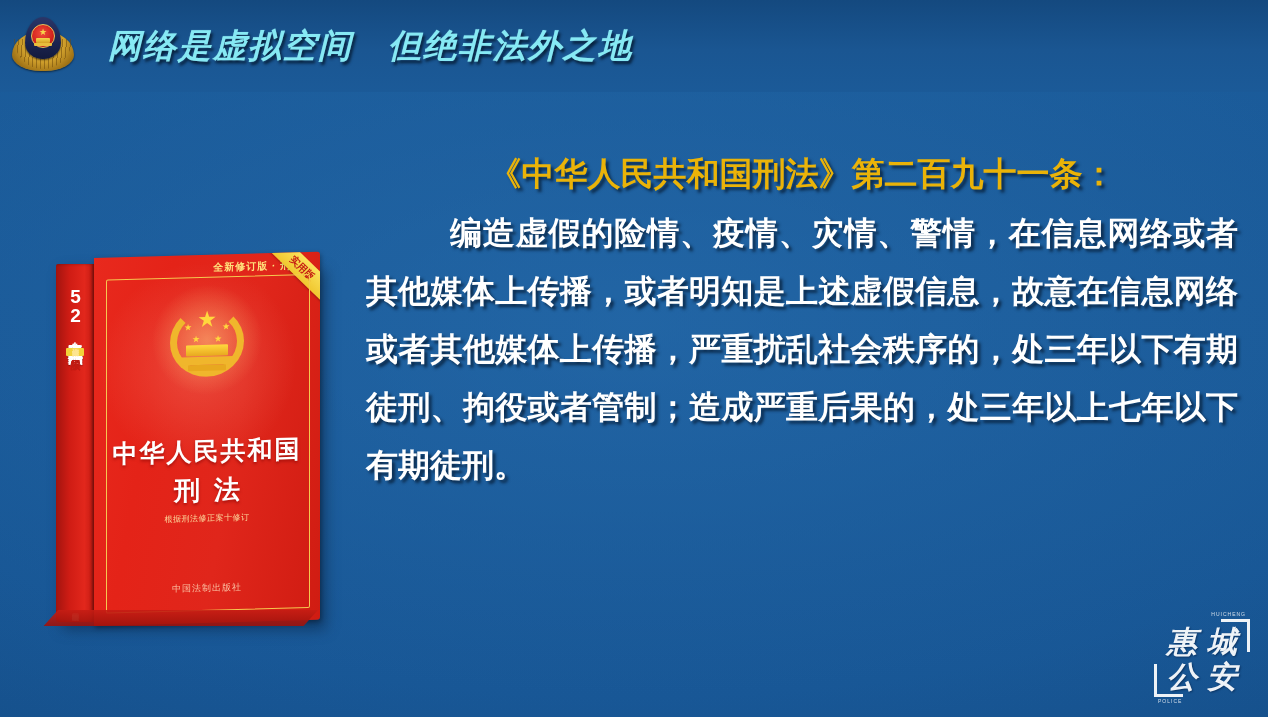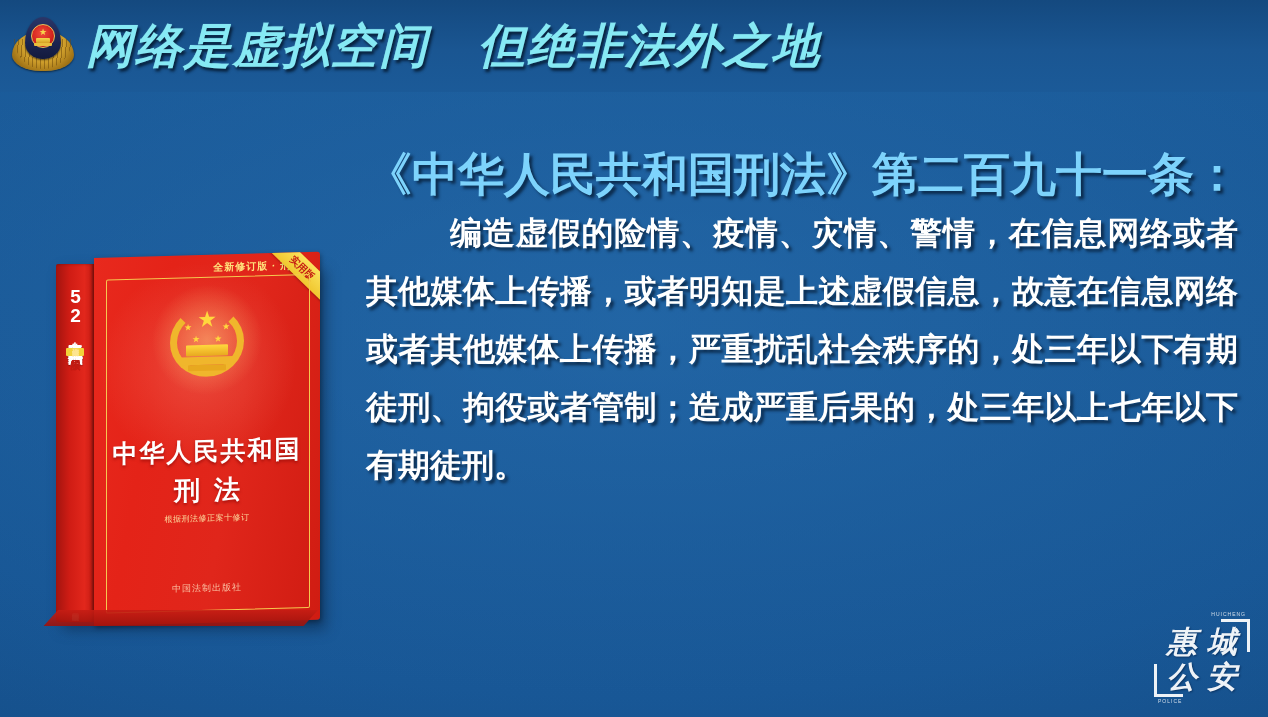--- a/index.html
+++ b/index.html
@@ -103,23 +103,23 @@
     border-radius: 1px;
   }
   .badge .gate2 {
     position: absolute;
     left: 22px; top: 28px;
     width: 18px; height: 3px;
     background: #e8bd3c;
     border-radius: 1px;
   }
   .header-title {
-    margin-left: 12px;
+    margin-left: 34px;
     color: #86e9f4;
-    font-size: 47px;
+    font-size: 33px;
     font-weight: bold;
     font-style: italic;
     letter-spacing: 2px;
     white-space: pre;
     text-shadow: 2px 3px 3px rgba(4,22,44,.85), 0 0 1px rgba(160,245,255,.6);
   }
   
   .book {
     position: absolute;
     left: 56px;
@@ -359,22 +359,22 @@
     opacity: .9;
   }
   
   .article {
     position: absolute;
     left: 366px;
     top: 148px;
     width: 872px;
   }
   .article-title {
-    color: #7dd3fc;
-    font-size: 46px;
+    color: #eab308;
+    font-size: 33px;
     font-weight: bold;
     letter-spacing: 0px;
     line-height: 52px;
     text-align: center;
     text-shadow: 3px 3px 3px rgba(8,34,62,.85);
     white-space: nowrap;
   }
   .article-body {
     margin-top: 4px;
     color: #ffffff;

